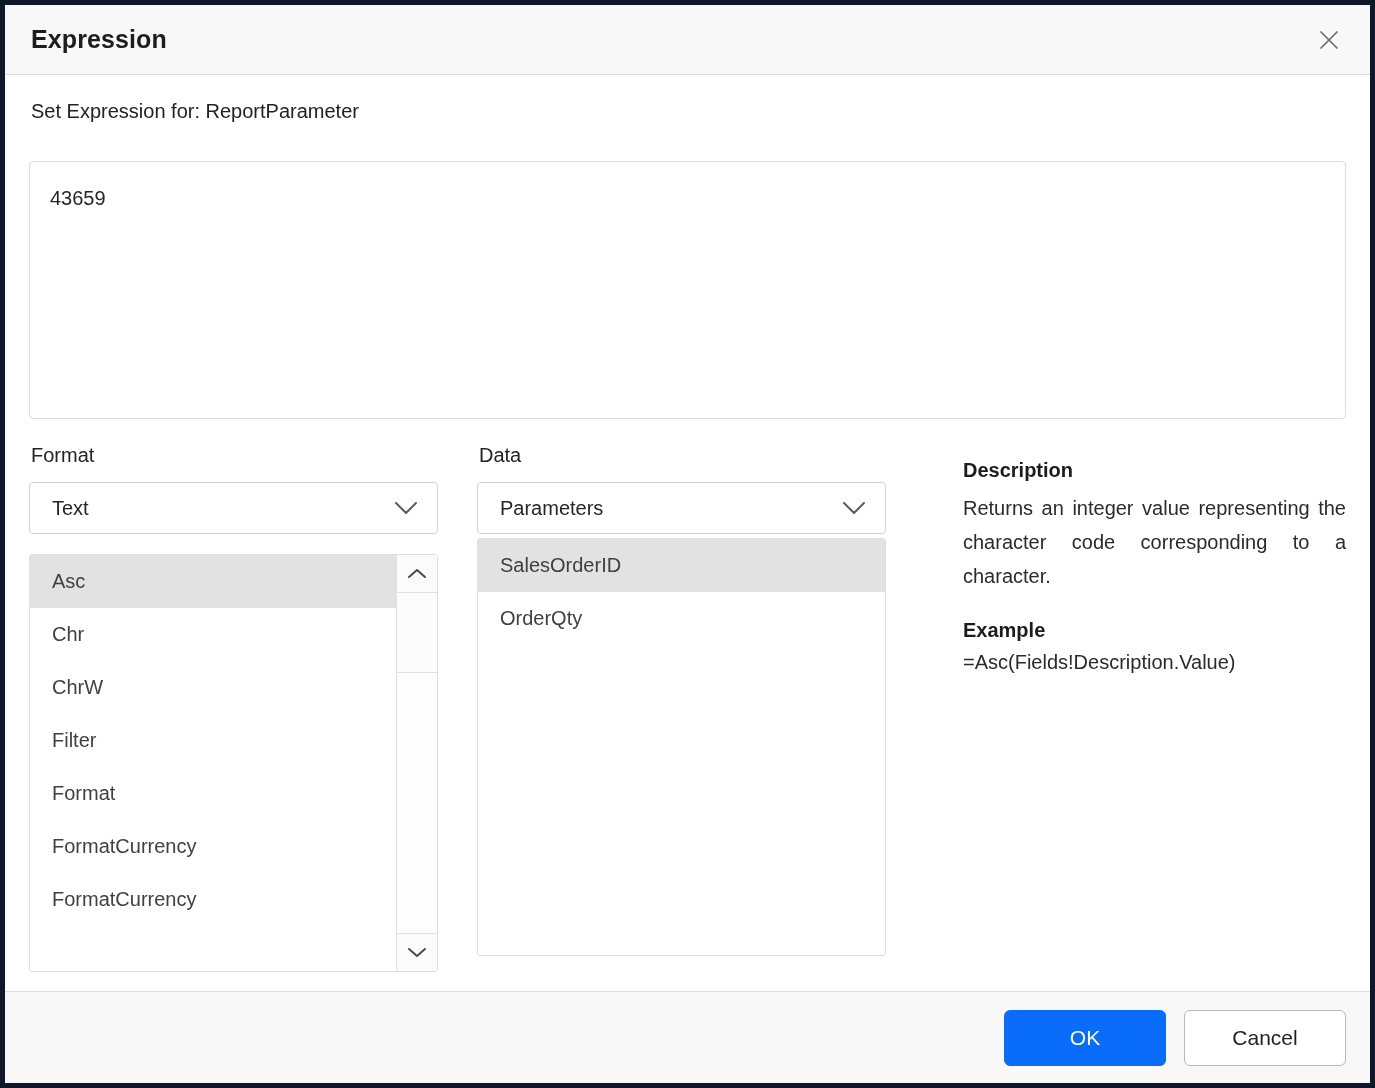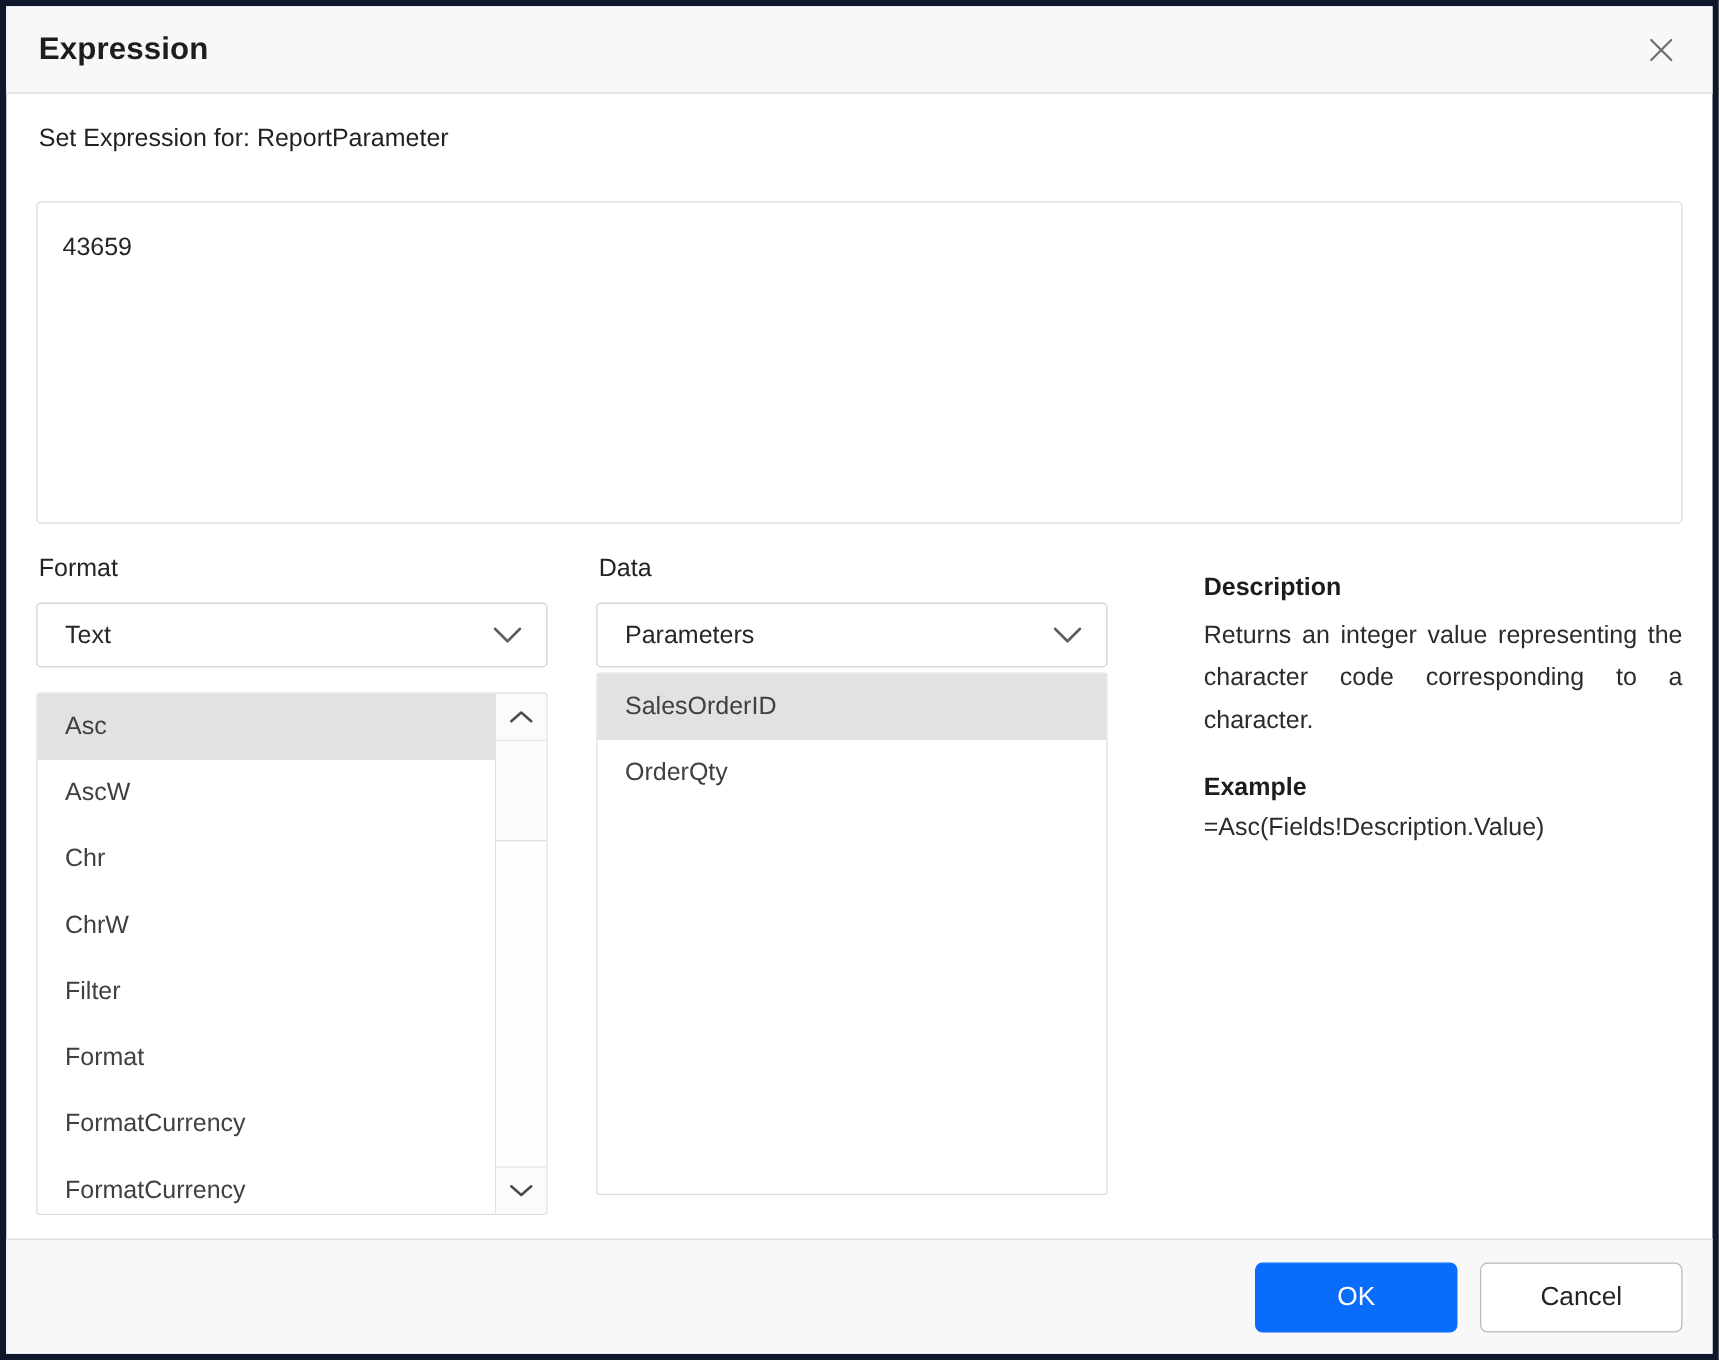--- a/index.html
+++ b/index.html
@@ -286,23 +286,20 @@
             </svg>
           </span>
         </div>
 
         <div class="listbox">
           <div class="list-scrollarea">
             <div class="list-item selected">
                 <span>Asc</span>
               </div>
             <div class="list-item">
-                <span>AscW</span>
-              </div>
-            <div class="list-item">
                 <span>Chr</span>
               </div>
             <div class="list-item">
                 <span>ChrW</span>
               </div>
             <div class="list-item">
                 <span>Filter</span>
               </div>
             <div class="list-item">
                 <span>Format</span>

